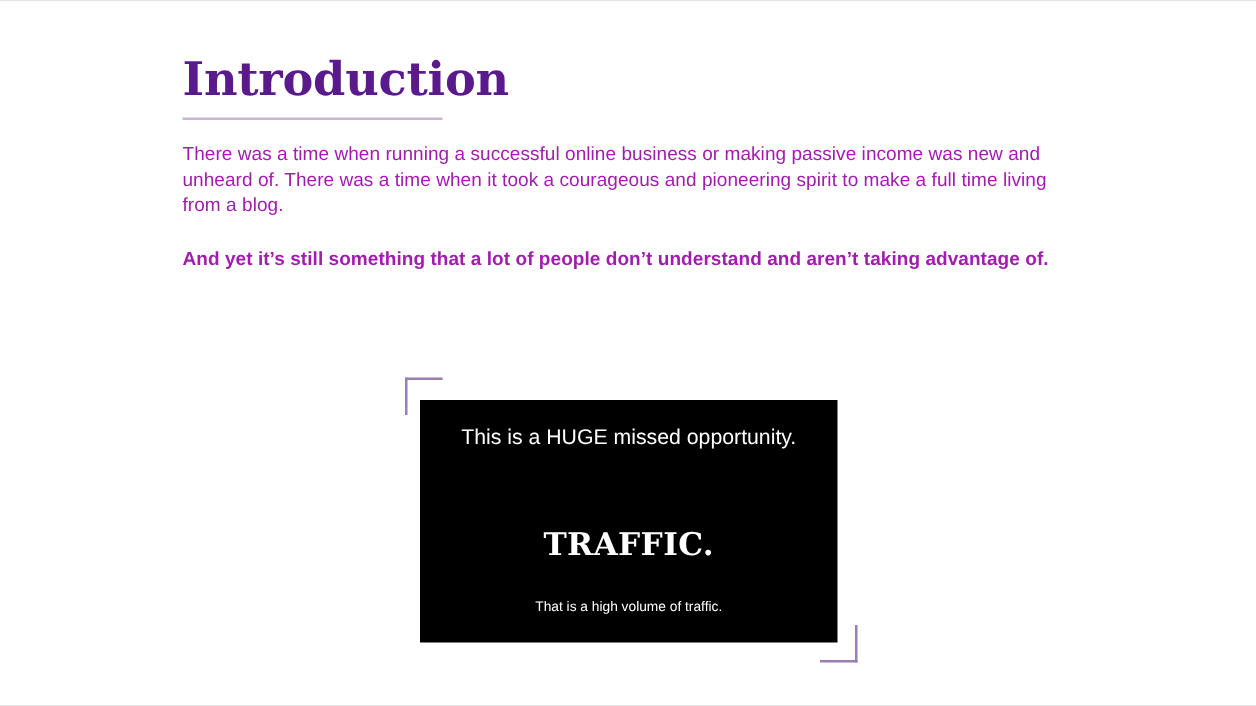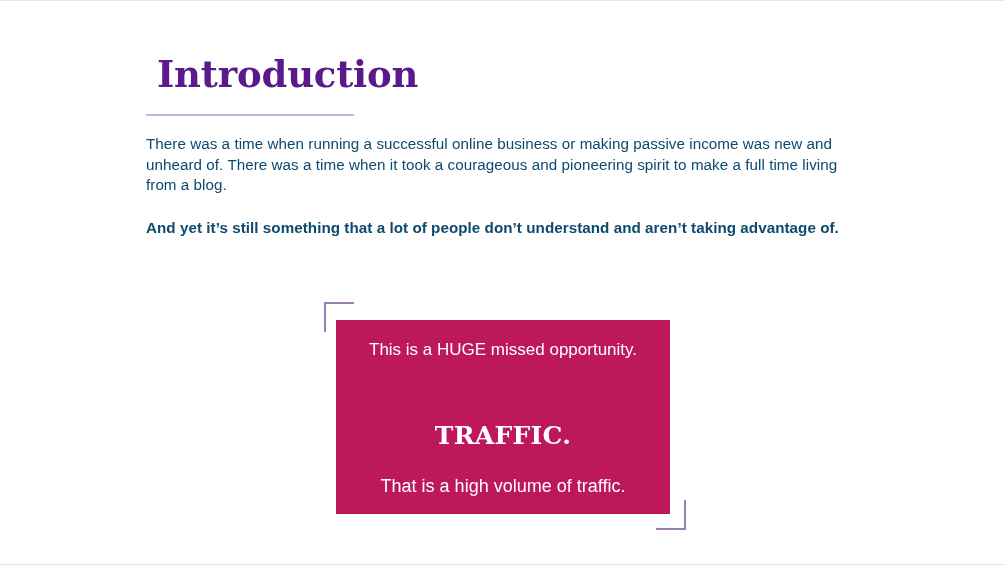--- a/index.html
+++ b/index.html
@@ -39,34 +39,34 @@
     top: 40px;
     width: 716px;
   }
   .title {
     font-family: "DejaVu Serif", serif;
     font-weight: bold;
     font-size: 37px;
     line-height: 46px;
     color: #5b1a8c;
     letter-spacing: -0.2px;
-    margin: 11px;
+    margin: 0;
     padding: 0 0 6px 0;
   }
   .title-rule {
     width: 208px;
     height: 2px;
     background: #c9b3da;
     margin: 2px 0 18px 0;
   }
   p.body-text {
     margin: 0 0 22px 0;
     font-size: 15.2px;
     line-height: 20.5px;
-    color: #0c4a6e;
+    color: #a21caf;
     letter-spacing: 0.05px;
   }
   p.body-text:last-child {
     margin-bottom: 0;
     font-weight: bold;
   }
   
   .callout-wrap {
     position: absolute;
     left: 320px;
@@ -93,21 +93,21 @@
     bottom: 6px;
     border-right-width: 2px;
     border-bottom-width: 2px;
   }
   .callout-box {
     position: absolute;
     left: 16px;
     top: 24px;
     width: 334px;
     height: 194px;
-    background: #be185d;
+    background: #000000;
     color: #ffffff;
     text-align: center;
     box-sizing: border-box;
     padding: 18px 18px 16px 18px;
     display: flex;
     flex-direction: column;
     justify-content: space-between;
   }
   .callout-top {
     font-size: 17px;
@@ -117,21 +117,21 @@
   .callout-word {
     font-family: "DejaVu Serif", serif;
     font-weight: bold;
     font-size: 25px;
     line-height: 30px;
     letter-spacing: 0.3px;
     color: #ffffff;
     margin-top: 35px;
   }
   .callout-bottom {
-    font-size: 18px;
+    font-size: 11px;
     line-height: 23px;
     color: #ffffff;
   }
   .callout-line {
     display: block;
   }
 </style>
 </head>
 <body>
 

